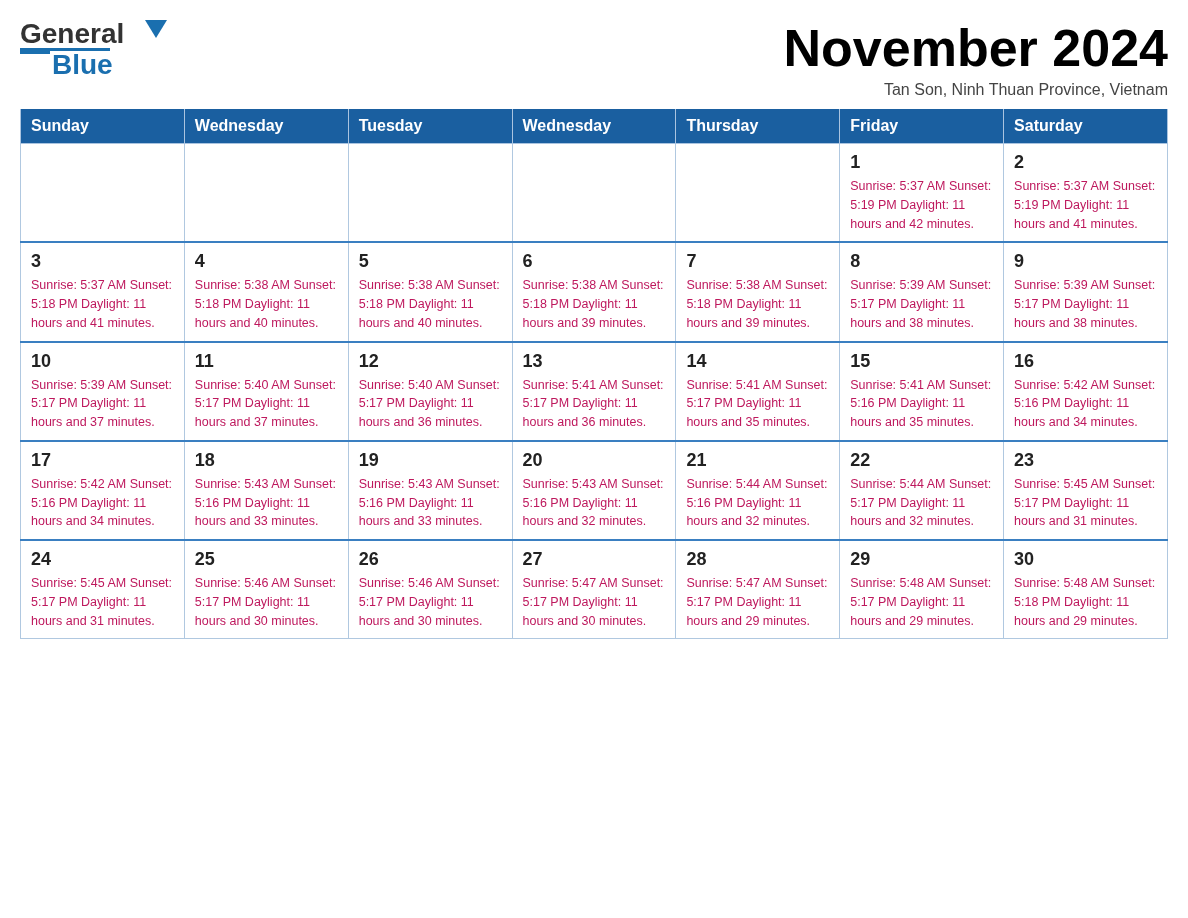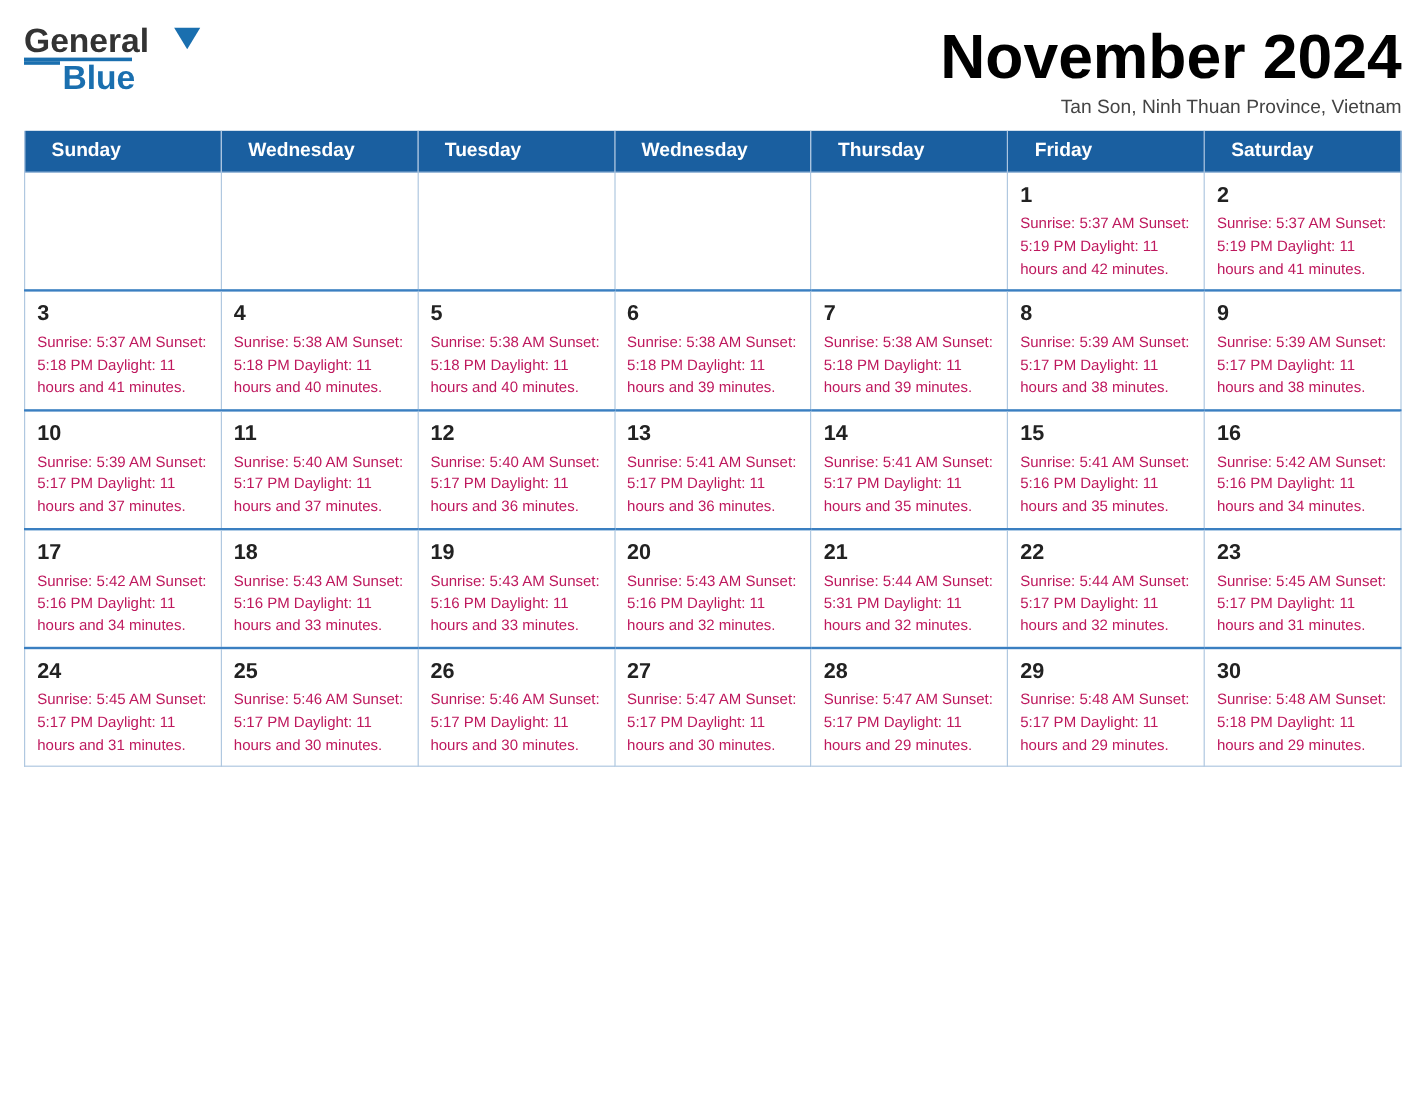--- a/index.html
+++ b/index.html
@@ -50,21 +50,21 @@
     .calendar {
       width: 100%;
       border-collapse: collapse;
       margin-top: 10px;
     }
     .calendar th {
       background: #1a5fa0;
       color: #fff;
       font-size: 16px;
       font-weight: bold;
-      padding: 8px 22px;
+      padding: 8px 10px;
       text-align: left;
       border: 1px solid #aac4e0;
     }
     .calendar td {
       vertical-align: top;
       padding: 8px 10px;
       border: 1px solid #b0c8e0;
       width: 14.28%;
       min-height: 100px;
       font-size: 13px;
@@ -91,21 +91,21 @@
     }
     .calendar thead tr th {
       border-top: none;
     }
   </style>
 </head>
 <body>
 
 <div class="header-area">
   <div class="logo">
-    <div style="display:flex;align-items:center;gap:19px;">
+    <div style="display:flex;gap:19px;">
       <span class="logo-general">General</span>
       <span style="display:inline-block;margin-left:2px;position:relative;top:0;">
         <svg width="22" height="18" viewBox="0 0 22 18">
           <polygon points="0,0 22,0 11,18" fill="#1a6faf"></polygon>
         </svg>
       </span>
     </div>
     <div style="display:flex;align-items:center;margin-top:-2px;">
       <div style="height:3px;background:#1a6faf;width:100%;min-width:90px;margin-top:2px;position:relative;">
       </div>
@@ -282,21 +282,21 @@
         <td>
           <span class="day-number">20</span>
           <div class="day-info">Sunrise: 5:43 AM
 Sunset: 5:16 PM
 Daylight: 11 hours
 and 32 minutes.</div>
         </td>
         <td>
           <span class="day-number">21</span>
           <div class="day-info">Sunrise: 5:44 AM
-Sunset: 5:31 PM
+Sunset: 5:16 PM
 Daylight: 11 hours
 and 32 minutes.</div>
         </td>
         <td>
           <span class="day-number">22</span>
           <div class="day-info">Sunrise: 5:44 AM
 Sunset: 5:17 PM
 Daylight: 11 hours
 and 32 minutes.</div>
         </td>

